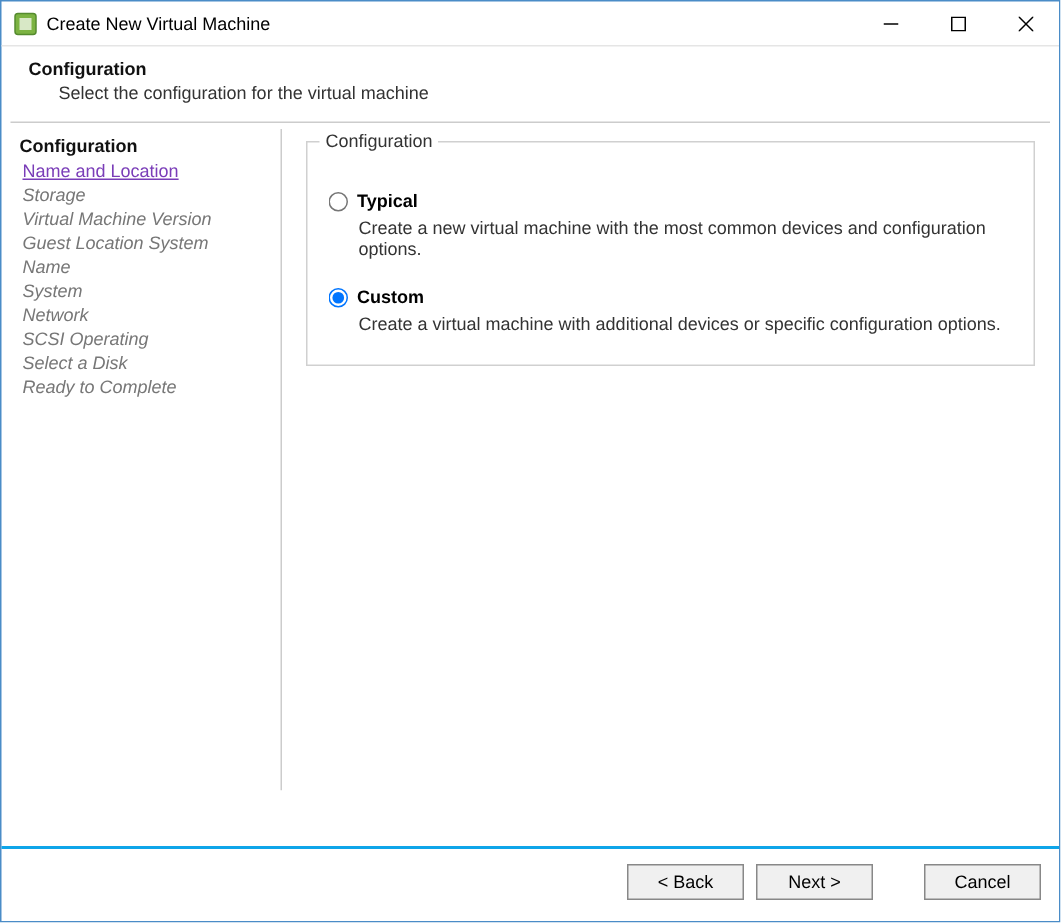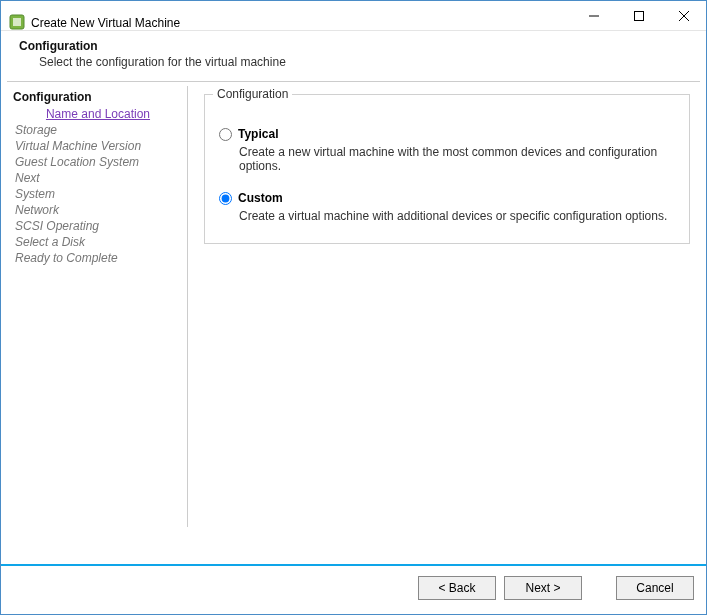--- a/index.html
+++ b/index.html
@@ -14,21 +14,21 @@
     width: 707px;
     height: 615px;
     border: 1px solid #4a8cc7;
     display: flex;
     flex-direction: column;
     background: #fff;
   }
   .titlebar {
     height: 30px;
     display: flex;
-    align-items: flex-end;
+    align-items: center;
     padding: 0 0 0 8px;
     border-bottom: 1px solid #e5e5e5;
   }
   .titlebar-icon {
     width: 16px;
     height: 16px;
     margin-right: 6px;
     display: flex;
     align-items: center;
     justify-content: center;
@@ -68,21 +68,20 @@
     margin-bottom: 2px;
   }
   .sidebar-link {
     color: #7a3db8;
     text-decoration: underline;
     cursor: pointer;
     font-size: 12px;
     line-height: 16px;
     display: block;
     padding-left: 2px;
-    text-align: center;
   }
   .sidebar-item {
     color: #777;
     font-size: 12px;
     line-height: 16px;
     display: block;
     padding-left: 2px;
     font-style: italic;
   }
   .vdivider {
@@ -182,21 +181,21 @@
 
   <div class="divider-top"></div>
 
   <div class="body">
     <div class="sidebar">
       <div class="sidebar-heading">Configuration</div>
       <a class="sidebar-link">Name and Location</a>
       <span class="sidebar-item">Storage</span>
       <span class="sidebar-item">Virtual Machine Version</span>
       <span class="sidebar-item">Guest Location System</span>
-      <span class="sidebar-item">Next</span>
+      <span class="sidebar-item">Name</span>
       <span class="sidebar-item">System</span>
       <span class="sidebar-item">Network</span>
       <span class="sidebar-item">SCSI Operating</span>
       <span class="sidebar-item">Select a Disk</span>
       <span class="sidebar-item">Ready to Complete</span>
     </div>
 
     <div class="vdivider"></div>
 
     <div class="content">

